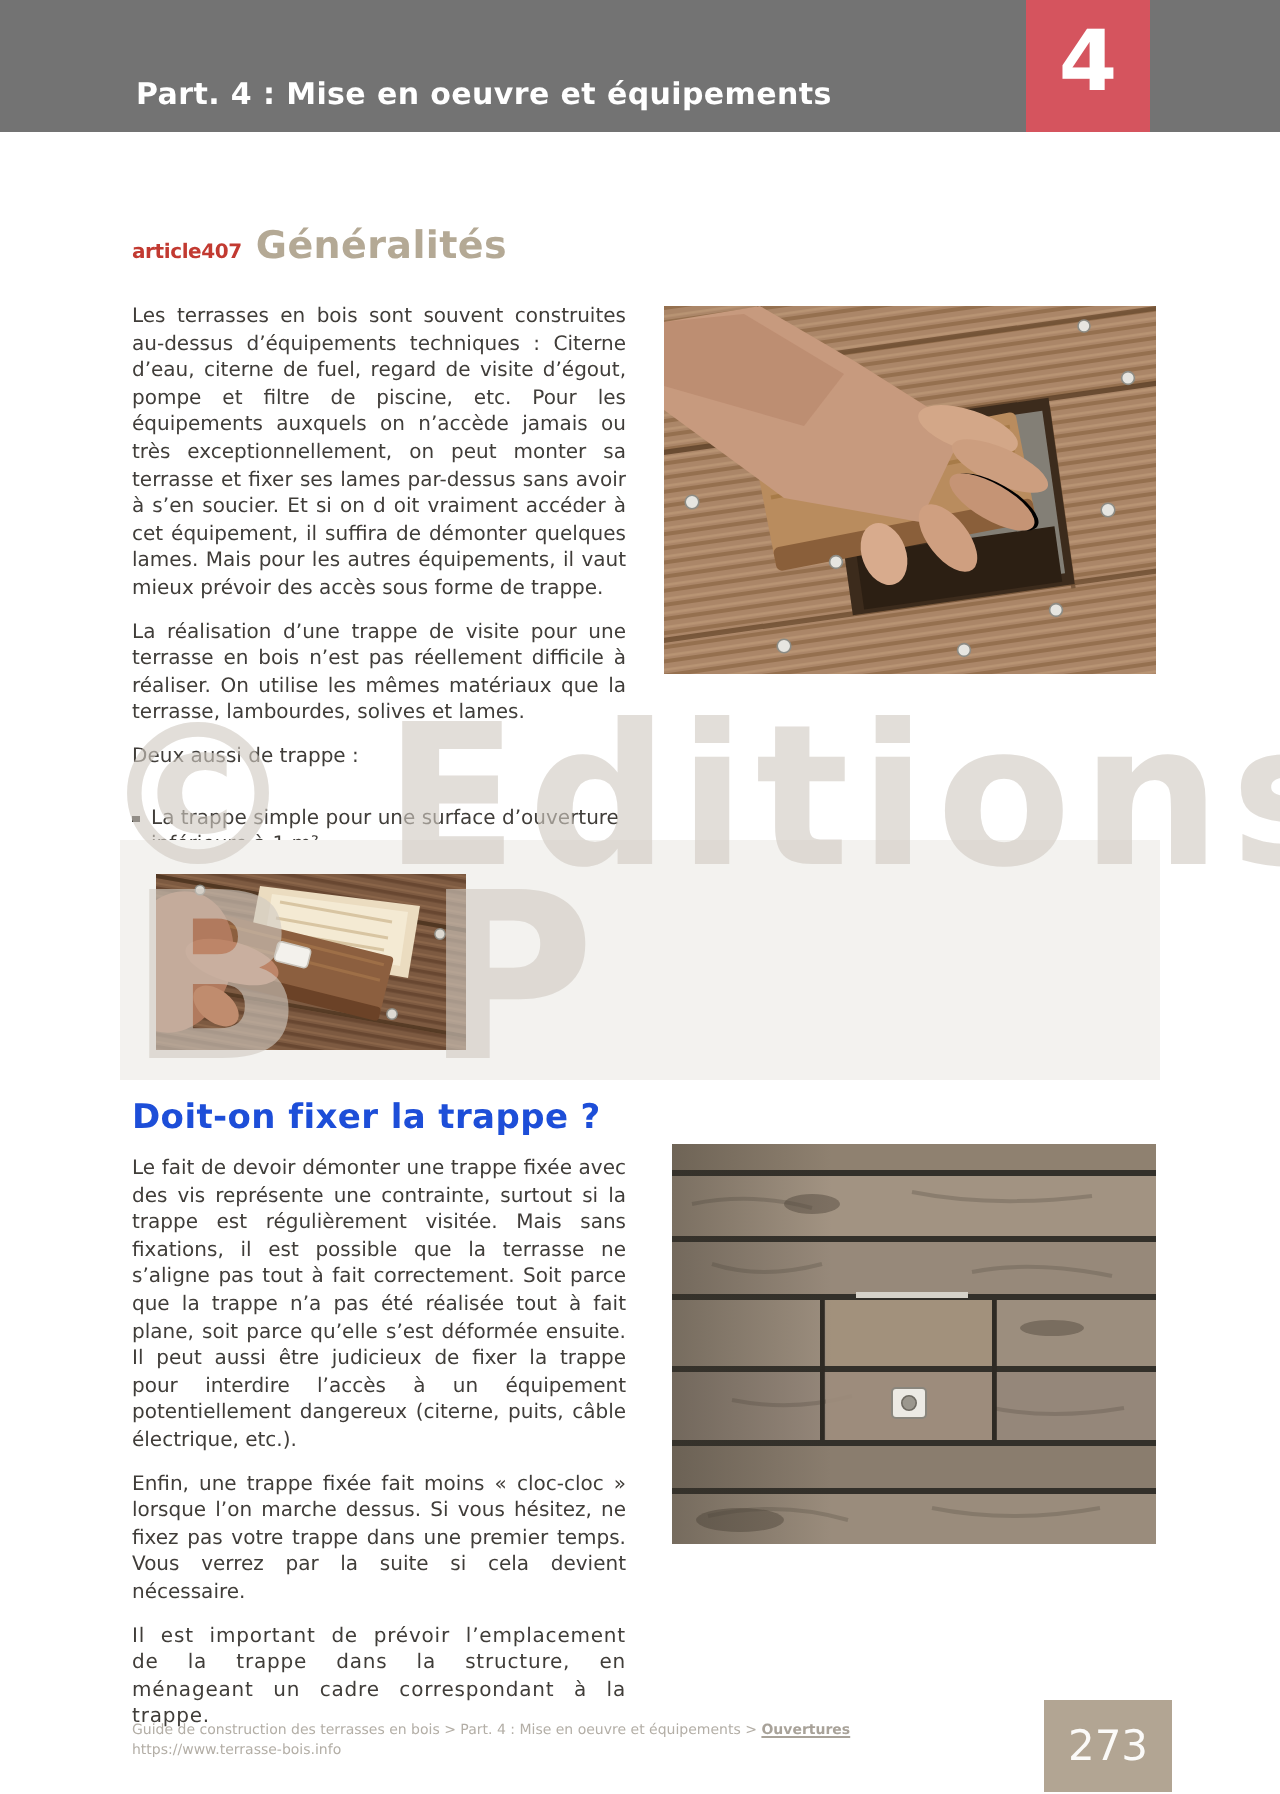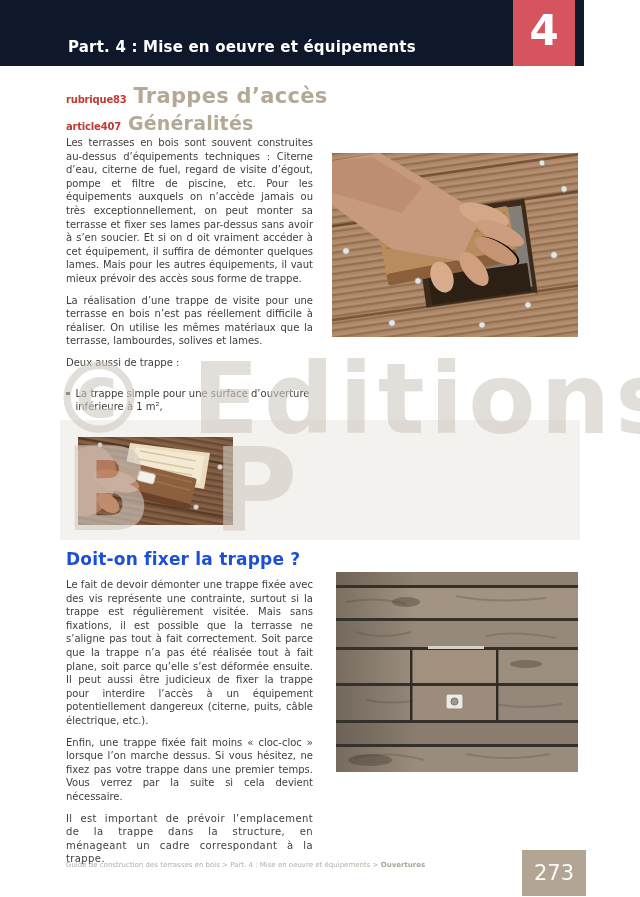--- a/index.html
+++ b/index.html
@@ -3,34 +3,34 @@
 <meta charset="utf-8">
 <style>
   * { margin:0; padding:0; box-sizing:border-box; }
   html,body { background:#ffffff; }
   .page {
     position:relative; width:640px; height:897px; margin:0 auto;
     background:#ffffff; overflow:hidden;
     font-family:"DejaVu Sans", sans-serif;
   }
   
-  .band { position:absolute; left:0; top:0; width:584px; height:66px; background:#0f172a; }
+  .band { position:absolute; left:0; top:0; width:640px; height:66px; background:#737373; }
   .band-title { position:absolute; left:68px; top:38px; font-size:15px; font-weight:bold; color:#ffffff; letter-spacing:0.2px; }
   .chapter-box { position:absolute; left:513px; top:0; width:62px; height:66px; background:#d5545e; display:flex; align-items:center; justify-content:center; }
   .chapter-box span { color:#ffffff; font-size:42px; font-weight:bold; line-height:1; padding-bottom:4px; }
   
   .title-row { position:absolute; left:66px; display:flex; align-items:baseline; gap:7px; white-space:nowrap; }
   .title-row .lbl { font-size:10px; font-weight:bold; color:#c23a31; letter-spacing:-0.2px; }
   .rubrique-row { top:84px; }
   .rubrique-row .ttl { font-size:21px; font-weight:bold; color:#b4a995; letter-spacing:0.3px; }
   .article-row { top:112px; }
   .article-row .ttl { font-size:19px; font-weight:bold; color:#b4a995; letter-spacing:0.2px; }
   
   .col { position:absolute; left:66px; width:247px; }
-  .col-1 { top:136px; }
+  .col-1 { top:152px; }
   .col p { font-size:10px; line-height:13.6px; color:#403d39; text-align:justify; }
   .col p + p { margin-top:8px; }
   .bullets-title { margin-top:10px; }
   .bullet-list { margin-top:8px; }
   .bullet-item { display:flex; align-items:flex-start; gap:6px; margin-top:17px; }
   .bullet-sq { flex:0 0 auto; width:3.5px; height:3.5px; background:#2f2c28; margin-top:5px; }
   .bullet-item span { font-size:10px; line-height:13.6px; color:#403d39; }
   .spread { word-spacing:4px; letter-spacing:0.4px; }
   
   .photo { position:absolute; overflow:hidden; }
@@ -45,40 +45,36 @@
   .info-body { margin-top:8px; font-size:9.5px; line-height:13px; color:#6f6c66; text-align:left; }
   
   .h2-fixer { position:absolute; left:66px; top:549px; font-size:17px; font-weight:bold; color:#1d4ed8; letter-spacing:0.2px; }
   .col-2 { top:578px; }
   
   .wm { position:absolute; z-index:40; pointer-events:none; font-weight:bold; color:rgba(208,202,193,0.62); line-height:1; white-space:nowrap; }
   .wm-1 { left:50px; top:350px; font-size:98px; letter-spacing:5px; }
   .wm-2 { left:64px; top:432px; font-size:116px; letter-spacing:60px; }
   
   .footer-text { position:absolute; left:66px; top:861px; font-size:7px; line-height:9.5px; color:#b3aea6; }
-  .footer-text b { color:#a8a299; }
+  .footer-text b { color:#a8a299;text-decoration:underline; }
   .page-box { position:absolute; left:522px; top:850px; width:64px; height:46px; background:#b2a593; display:flex; align-items:center; justify-content:center; }
   .page-box span { color:#fbfaf8; font-size:21px; line-height:1; }
 </style>
 </head>
 <body>
 
 <div class="page">
 
   <div class="band">
     <div class="band-title">Part. 4 : Mise en oeuvre et équipements</div>
   </div>
   <div class="chapter-box">
     <span>4</span>
   </div>
 
-  <div class="title-row rubrique-row">
-    <span class="lbl">rubrique83</span>
-    <span class="ttl">Trappes d’accès</span>
-  </div>
   <div class="title-row article-row">
     <span class="lbl">article407</span>
     <span class="ttl">Généralités</span>
   </div>
 
   <div class="col col-1">
     <p>Les terrasses en bois sont souvent construites au-dessus d’équipements techniques : Citerne d’eau, citerne de fuel, regard de visite d’égout, pompe et filtre de piscine, etc. Pour les équipements auxquels on n’accède jamais ou très exceptionnellement, on peut monter sa terrasse et fixer ses lames par-dessus sans avoir à s’en soucier. Et si on d oit vraiment accéder à cet équipement, il suffira de démonter quelques lames. Mais pour les autres équipements, il vaut mieux prévoir des accès sous forme de trappe.</p>
     <p>La réalisation d’une trappe de visite pour une terrasse en bois n’est pas réellement difficile à réaliser. On utilise les mêmes matériaux que la terrasse, lambourdes, solives et lames.</p>
     <p class="bullets-title">Deux aussi de trappe :</p>
     <div class="bullet-list">
@@ -232,18 +228,19 @@
       </linearGradient>
       <rect x="0" y="0" width="80" height="200" fill="url(#shade2)"></rect>
     </svg>
   </div>
 
   <div class="wm wm-1">© Editions</div>
   <div class="wm wm-2">BP</div>
 
   <div class="footer-text">
     <div><span>Guide de construction des terrasses en bois &gt; Part. 4 : Mise en oeuvre et équipements &gt; </span><b>Ouvertures</b></div>
+    <div>https://www.terrasse-bois.info</div>
   </div>
   <div class="page-box">
     <span>273</span>
   </div>
 
 </div>
 
 </body></html>

